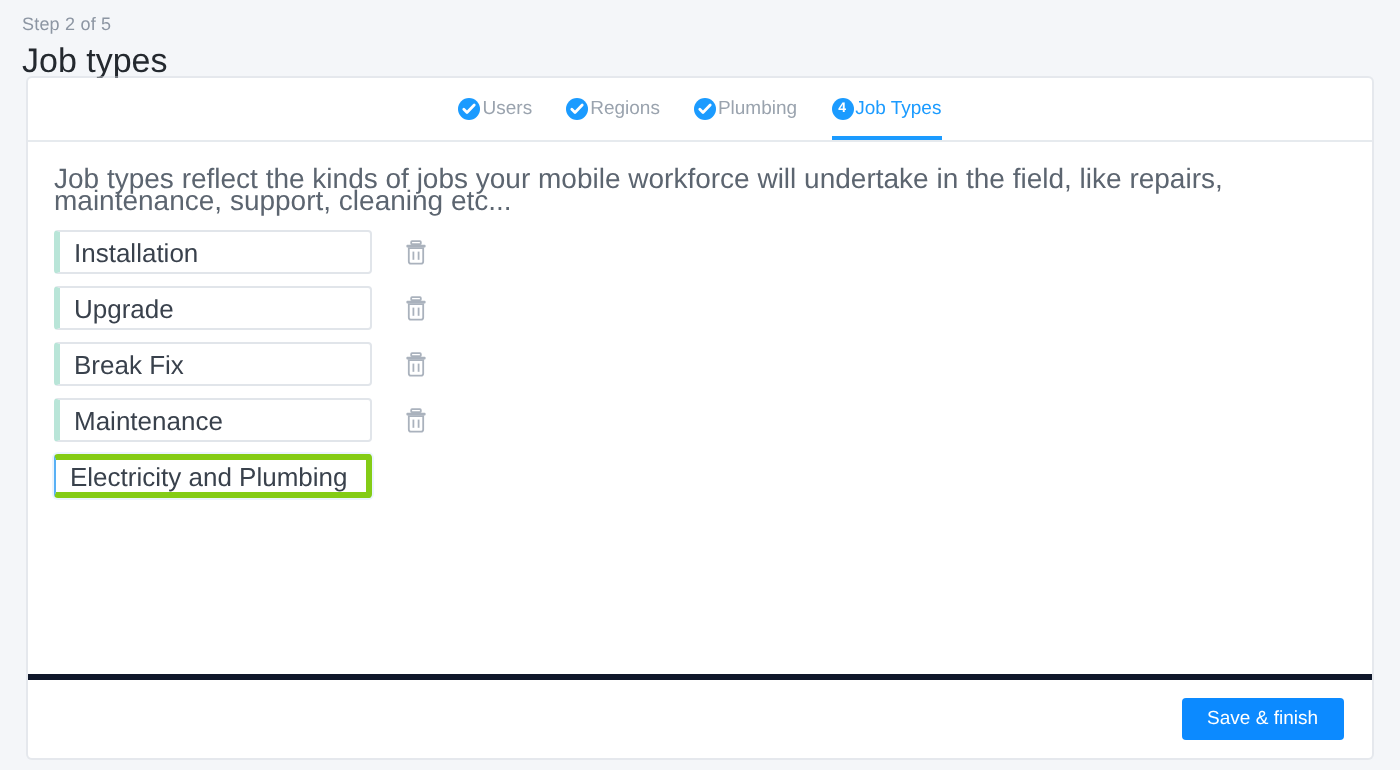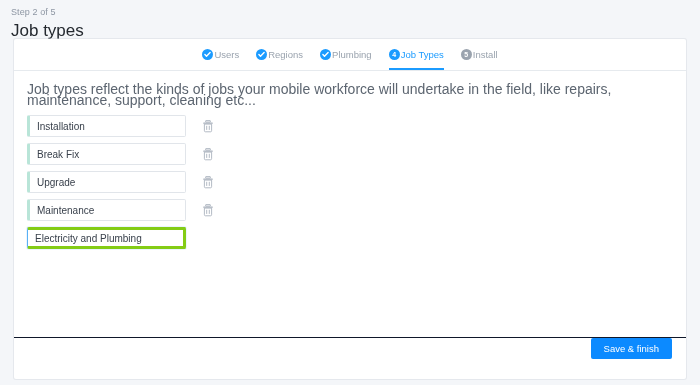--- a/index.html
+++ b/index.html
@@ -119,21 +119,21 @@
   }
   .job-input {
     width: 159px;
     height: 22px;
     box-sizing: border-box;
     border: 1px solid #e1e5ea;
     border-left: 3px solid #b9e5d8;
     border-radius: 2px;
     padding: 0 7px;
     font-family: "Liberation Sans", sans-serif;
-    font-size: 10px;
+    font-size: 13px;
     color: #39414c;
     background: #fff;
     outline: none;
   }
   .job-input.focused {
     border: 3px solid #84cc16;
     border-left: 1px solid #58b0f5;
     box-shadow: 0 0 0 1px rgba(88,176,245,.12);
   }
   .delete-btn {
@@ -146,23 +146,24 @@
     cursor: pointer;
     background: none;
     border: 0;
     padding: 0;
   }
   .delete-btn svg { display: block; }
   .delete-spacer { width: 16px; margin-left: 14px; }
 
   
   .card-foot {
-    border-top: 1px solid #0f172a;
+    border-top: 3px solid #0f172a;
     height: 42px;
     display: flex;
+    align-items: center;
     justify-content: flex-end;
     padding-right: 14px;
     box-sizing: border-box;
   }
   .primary-btn {
     background: #0c8aff;
     color: #ffffff;
     border: 0;
     border-radius: 2px;
     font-family: "Liberation Sans", sans-serif;
@@ -209,58 +210,52 @@
             </svg>
           </div>
           <span class="step-label">Plumbing</span>
         </div>
         <div class="step active">
           <div class="step-badge current">
             <span class="step-num">4</span>
           </div>
           <span class="step-label">Job Types</span>
         </div>
-        <div class="step">
-          <div class="step-badge pending">
-            <span class="step-num">5</span>
-          </div>
-          <span class="step-label">Install</span>
-        </div>
       </div>
   </div>
 
   <div class="card-body">
     <div class="description">Job types reflect the kinds of jobs your mobile workforce will undertake in the field, like repairs, maintenance, support, cleaning etc...</div>
     <div id="job-list">
         <div class="job-row">
           <input type="text" class="job-input" value="Installation" style="">
           <button class="delete-btn">
             <svg width="12" height="13" viewBox="0 0 12 13">
               <rect x="3.6" y="0.6" width="4.8" height="1.5" rx="0.4" fill="none" stroke="#aab2bd" stroke-width="0.9"></rect>
               <rect x="1.2" y="2.4" width="9.6" height="1.4" rx="0.5" fill="#aab2bd"></rect>
               <path d="M2.4 4.1 h7.2 v6.6 a1.1 1.1 0 0 1 -1.1 1.1 h-5 a1.1 1.1 0 0 1 -1.1 -1.1 z" fill="none" stroke="#aab2bd" stroke-width="0.9"></path>
               <line x1="4.7" y1="5.8" x2="4.7" y2="9.9" stroke="#aab2bd" stroke-width="0.9"></line>
               <line x1="7.3" y1="5.8" x2="7.3" y2="9.9" stroke="#aab2bd" stroke-width="0.9"></line>
             </svg>
           </button>
         </div>
         <div class="job-row">
+          <input type="text" class="job-input" value="Upgrade" style="">
+          <button class="delete-btn">
+            <svg width="12" height="13" viewBox="0 0 12 13">
+              <rect x="3.6" y="0.6" width="4.8" height="1.5" rx="0.4" fill="none" stroke="#aab2bd" stroke-width="0.9"></rect>
+              <rect x="1.2" y="2.4" width="9.6" height="1.4" rx="0.5" fill="#aab2bd"></rect>
+              <path d="M2.4 4.1 h7.2 v6.6 a1.1 1.1 0 0 1 -1.1 1.1 h-5 a1.1 1.1 0 0 1 -1.1 -1.1 z" fill="none" stroke="#aab2bd" stroke-width="0.9"></path>
+              <line x1="4.7" y1="5.8" x2="4.7" y2="9.9" stroke="#aab2bd" stroke-width="0.9"></line>
+              <line x1="7.3" y1="5.8" x2="7.3" y2="9.9" stroke="#aab2bd" stroke-width="0.9"></line>
+            </svg>
+          </button>
+        </div>
+        <div class="job-row">
           <input type="text" class="job-input" value="Break Fix" style="">
-          <button class="delete-btn">
-            <svg width="12" height="13" viewBox="0 0 12 13">
-              <rect x="3.6" y="0.6" width="4.8" height="1.5" rx="0.4" fill="none" stroke="#aab2bd" stroke-width="0.9"></rect>
-              <rect x="1.2" y="2.4" width="9.6" height="1.4" rx="0.5" fill="#aab2bd"></rect>
-              <path d="M2.4 4.1 h7.2 v6.6 a1.1 1.1 0 0 1 -1.1 1.1 h-5 a1.1 1.1 0 0 1 -1.1 -1.1 z" fill="none" stroke="#aab2bd" stroke-width="0.9"></path>
-              <line x1="4.7" y1="5.8" x2="4.7" y2="9.9" stroke="#aab2bd" stroke-width="0.9"></line>
-              <line x1="7.3" y1="5.8" x2="7.3" y2="9.9" stroke="#aab2bd" stroke-width="0.9"></line>
-            </svg>
-          </button>
-        </div>
-        <div class="job-row">
-          <input type="text" class="job-input" value="Upgrade" style="">
           <button class="delete-btn">
             <svg width="12" height="13" viewBox="0 0 12 13">
               <rect x="3.6" y="0.6" width="4.8" height="1.5" rx="0.4" fill="none" stroke="#aab2bd" stroke-width="0.9"></rect>
               <rect x="1.2" y="2.4" width="9.6" height="1.4" rx="0.5" fill="#aab2bd"></rect>
               <path d="M2.4 4.1 h7.2 v6.6 a1.1 1.1 0 0 1 -1.1 1.1 h-5 a1.1 1.1 0 0 1 -1.1 -1.1 z" fill="none" stroke="#aab2bd" stroke-width="0.9"></path>
               <line x1="4.7" y1="5.8" x2="4.7" y2="9.9" stroke="#aab2bd" stroke-width="0.9"></line>
               <line x1="7.3" y1="5.8" x2="7.3" y2="9.9" stroke="#aab2bd" stroke-width="0.9"></line>
             </svg>
           </button>
         </div>

